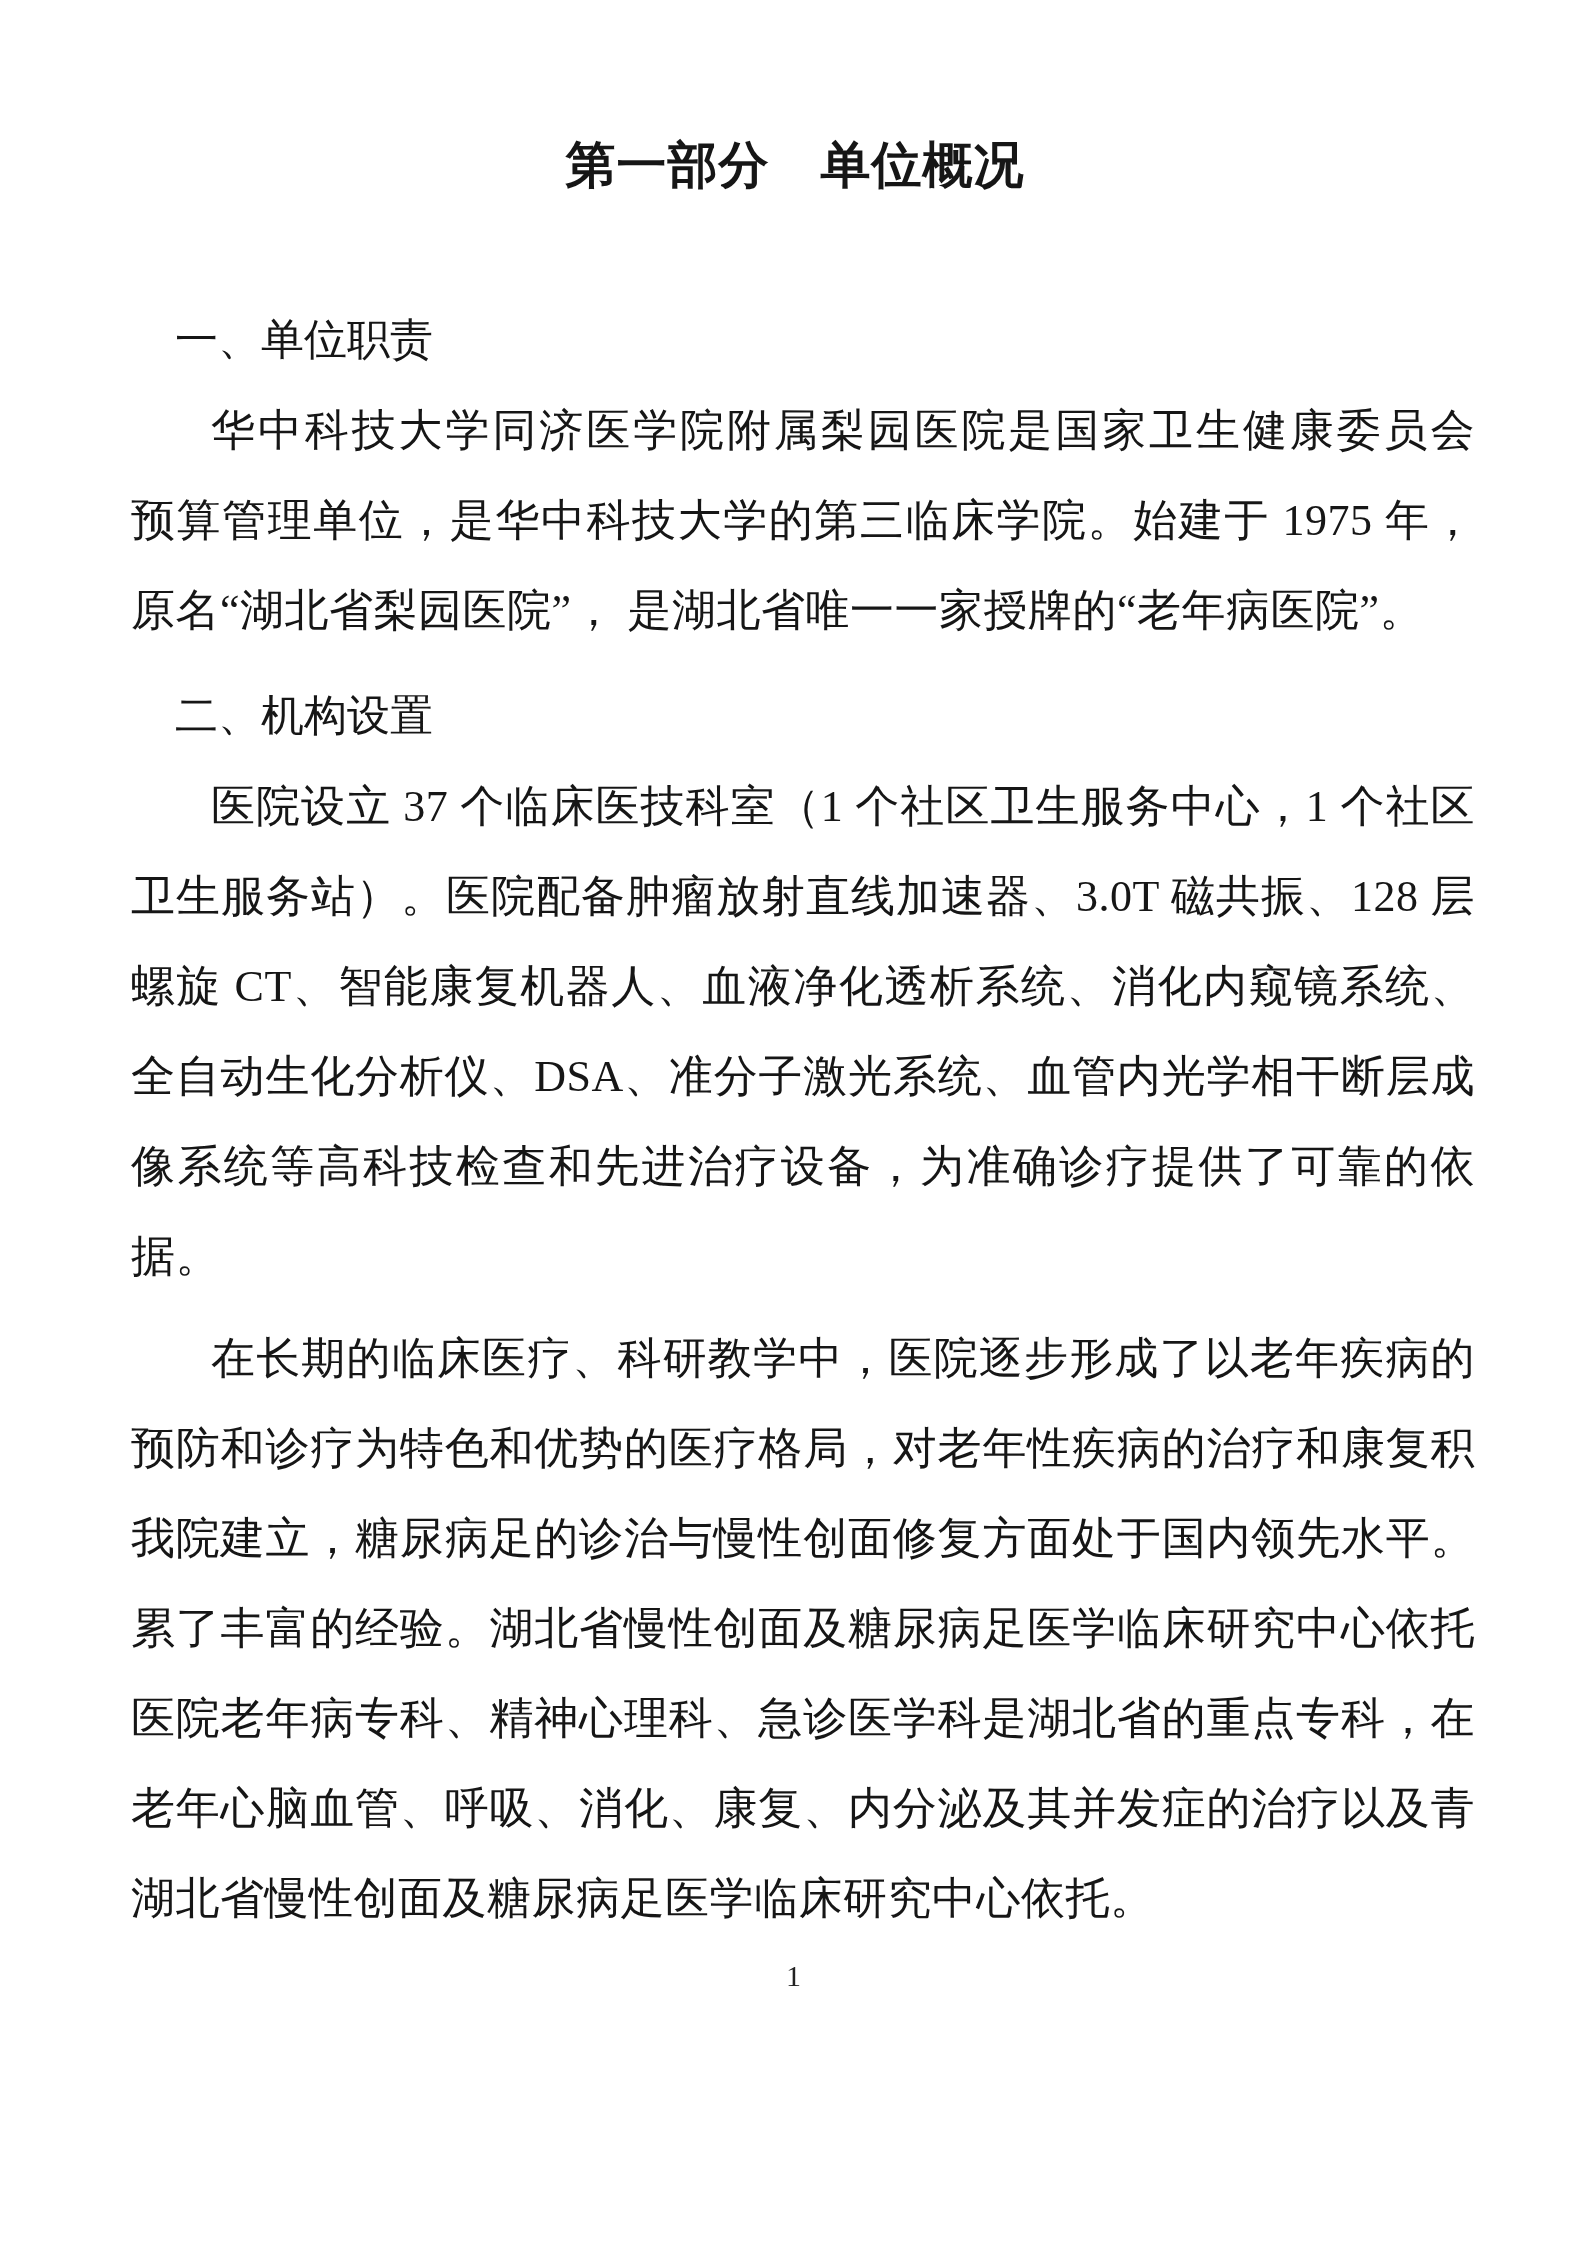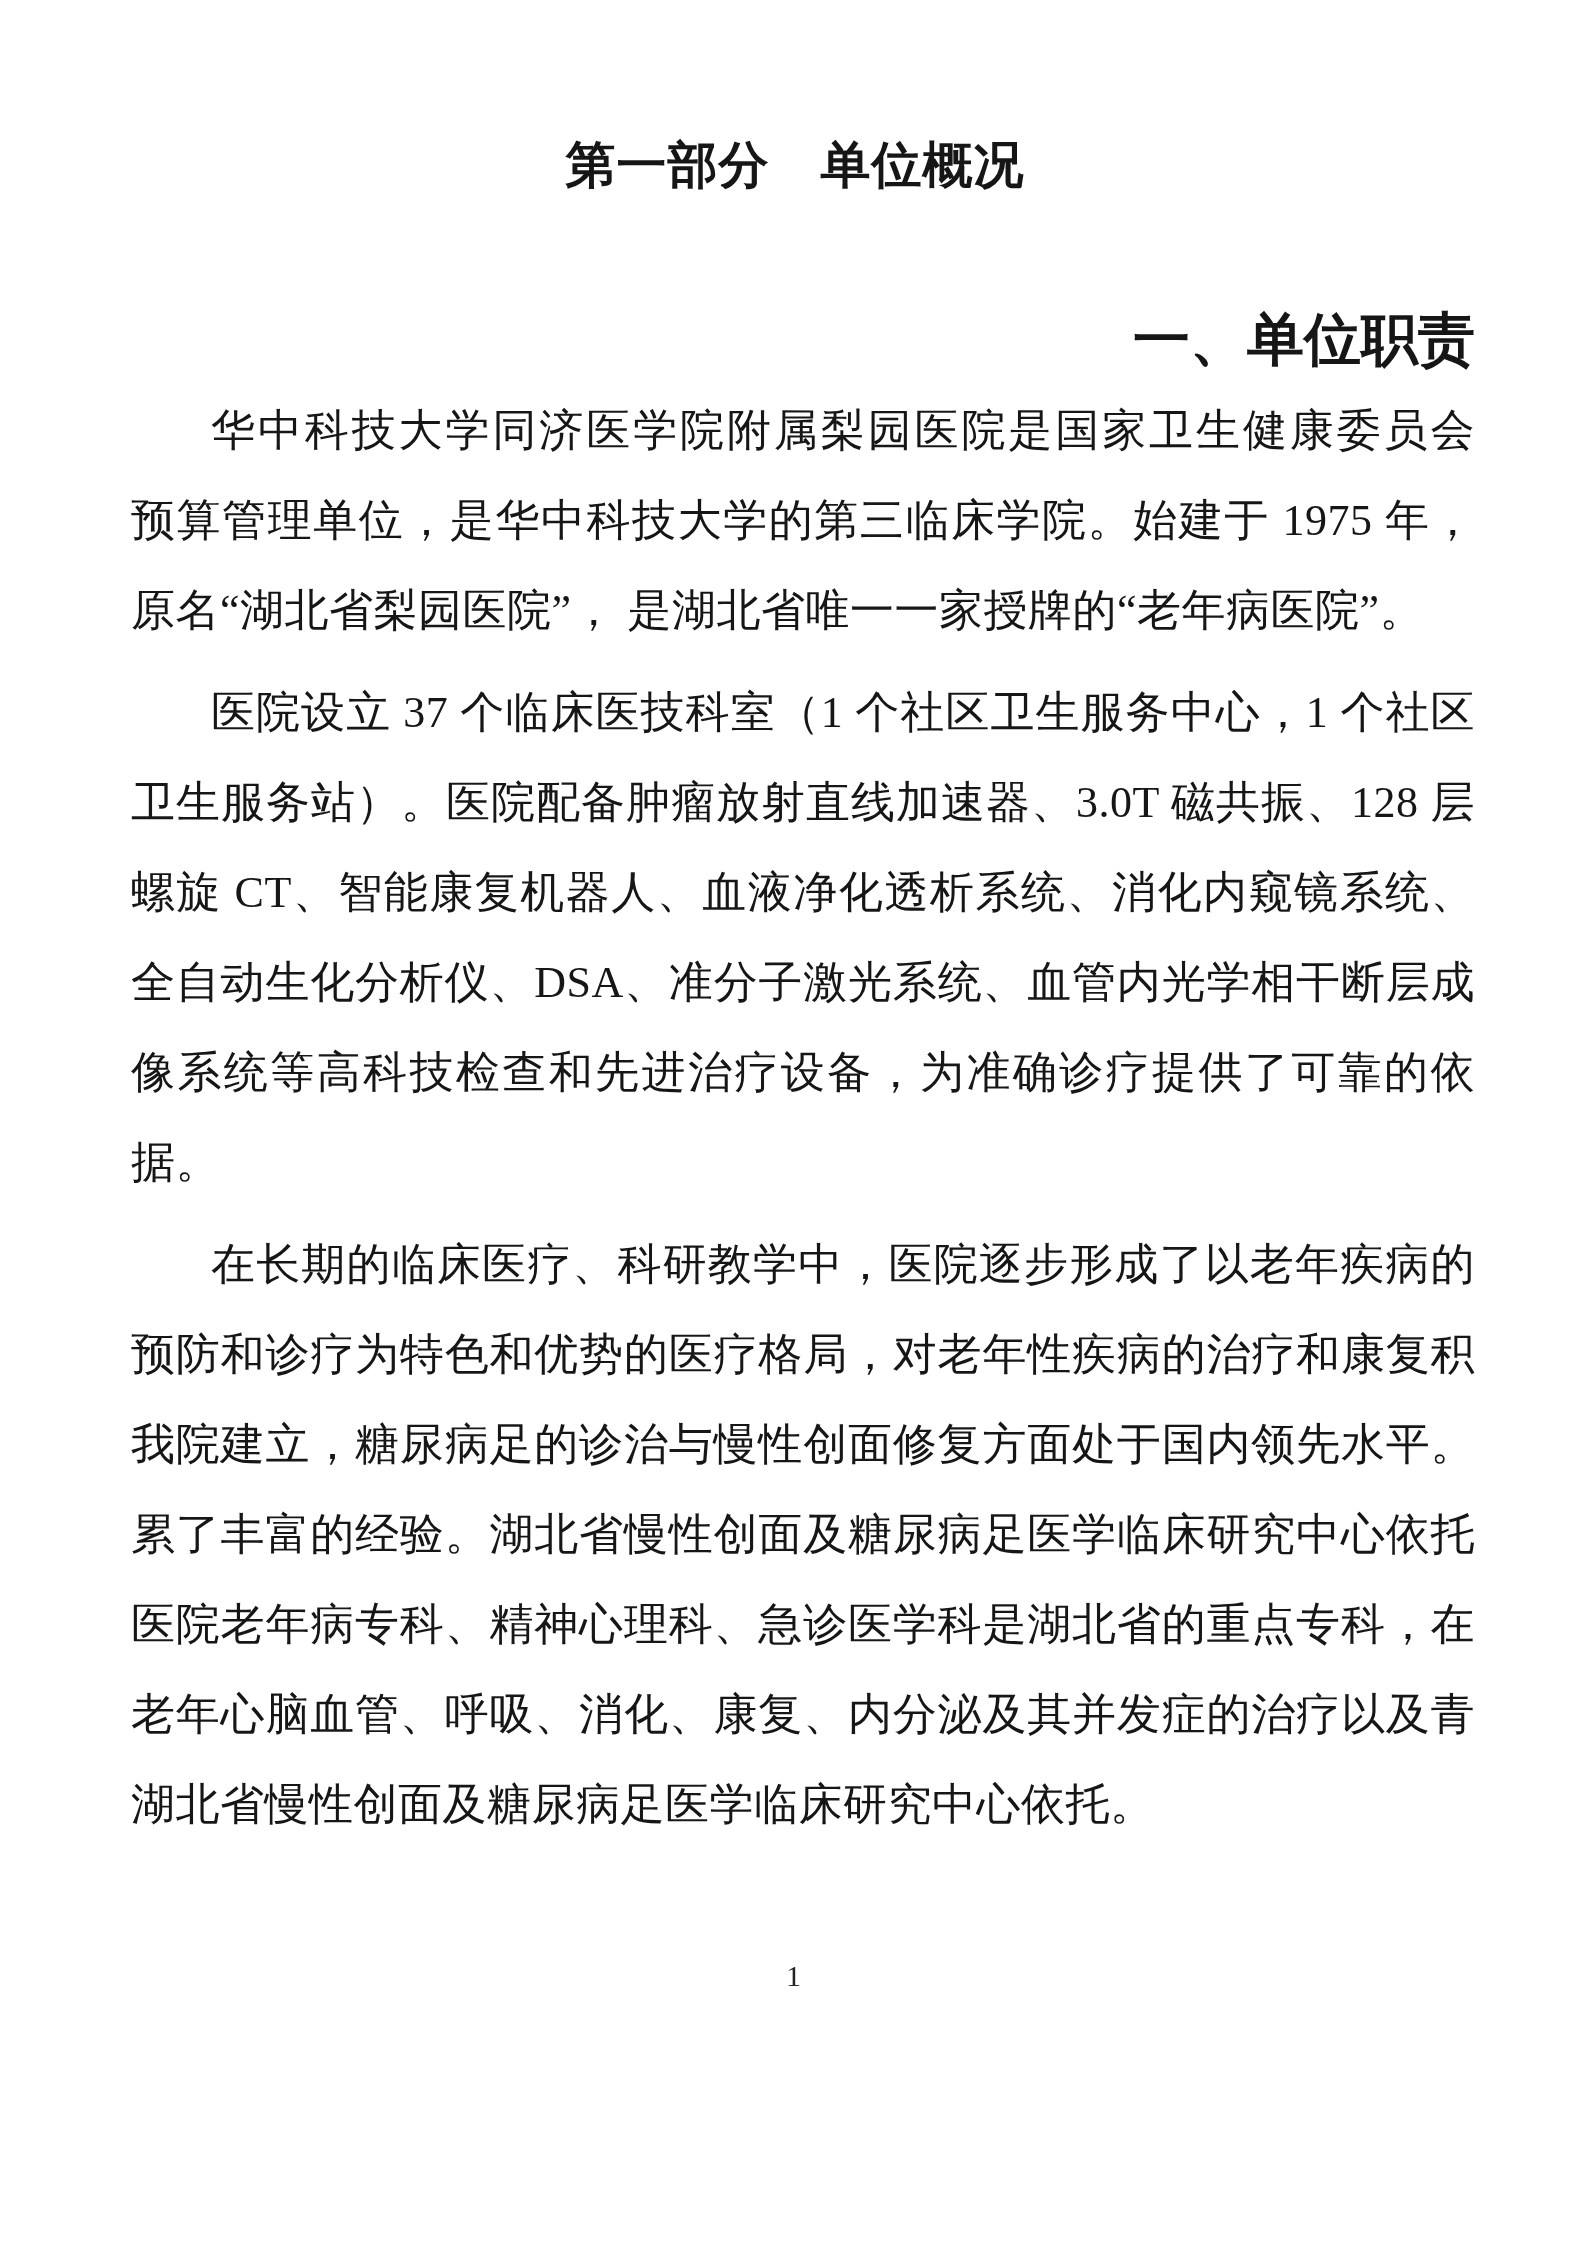--- a/index.html
+++ b/index.html
@@ -24,26 +24,25 @@
     font-family: Liberation Serif, serif;
     font-weight: bold;
     font-size: 50px;
     line-height: 74px;
     text-align: center;
     letter-spacing: 1px;
     margin: 0 0 104px 0;
   }
   .section-heading {
     font-family: "Liberation Sans", "DejaVu Sans", sans-serif;
-    font-weight: bold;
-    font-size: 57px;
+    font-weight: normal;
+    font-size: 43px;
     line-height: 66px;
     padding-left: 60px;
     margin: 26px 0 14px 0;
-    text-align: right;
   }
   .para {
     margin: 0 0 12px 16px;
   }
   .para .line {
     font-size: 44px;
     line-height: 90px;
     text-align: justify;
     text-align-last: justify;
     letter-spacing: 0.5px;
@@ -71,20 +70,21 @@
 <div class="page">
   <div class="content">
     <h1 class="doc-title">第一部分　单位概况</h1>
     <div id="doc-body">
         <div class="section-heading">一、单位职责</div>
         <div class="para">
           <div class="line first">华中科技大学同济医学院附属梨园医院是国家卫生健康委员会</div>
           <div class="line">预算管理单位，是华中科技大学的第三临床学院。始建于 1975 年，</div>
           <div class="line last">原名“湖北省梨园医院”， 是湖北省唯一一家授牌的“老年病医院”。</div>
         </div>
+        <div class="section-heading">二、机构设置</div>
         <div class="para">
           <div class="line first">医院设立 37 个临床医技科室（1 个社区卫生服务中心，1 个社区</div>
           <div class="line">卫生服务站）。医院配备肿瘤放射直线加速器、3.0T 磁共振、128 层</div>
           <div class="line">螺旋 CT、智能康复机器人、血液净化透析系统、消化内窥镜系统、</div>
           <div class="line">全自动生化分析仪、DSA、准分子激光系统、血管内光学相干断层成</div>
           <div class="line">像系统等高科技检查和先进治疗设备，为准确诊疗提供了可靠的依</div>
           <div class="line last">据。</div>
         </div>
         <div class="para">
           <div class="line first">在长期的临床医疗、科研教学中，医院逐步形成了以老年疾病的</div>

